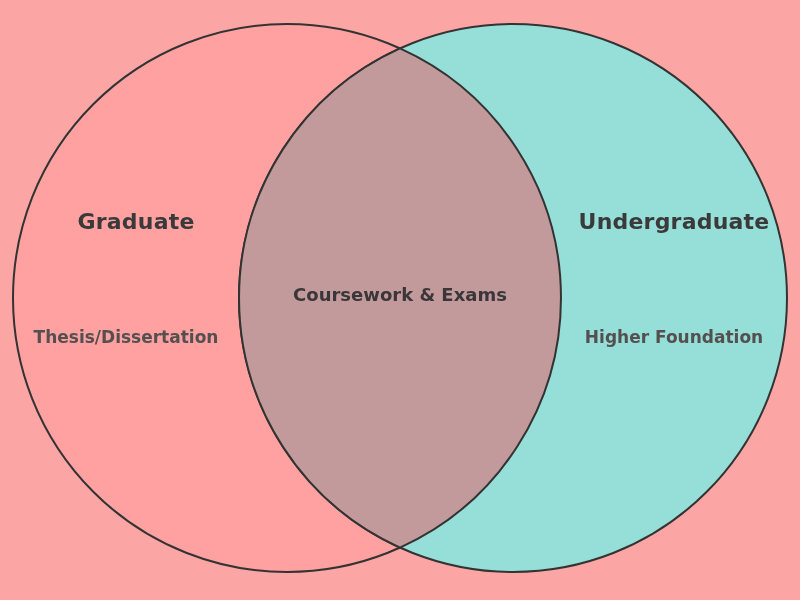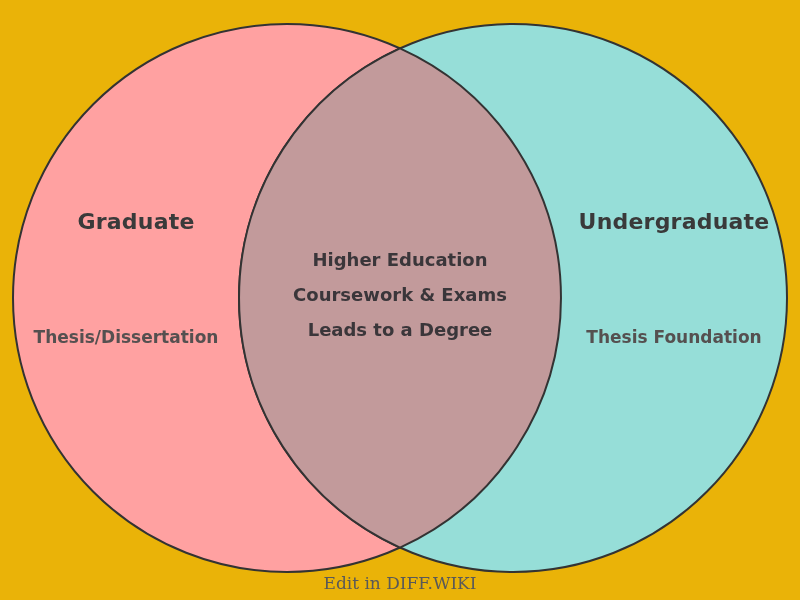--- a/index.html
+++ b/index.html
@@ -4,21 +4,21 @@
 <style>
   html, body {
     margin: 0;
     padding: 0;
     background: #ffffff;
   }
   .stage {
     position: relative;
     width: 800px;
     height: 600px;
-    background: #eab308;
+    background: #fca5a5;
     overflow: hidden;
     font-family: "DejaVu Sans", sans-serif;
   }
   .venn-svg {
     position: absolute;
     left: 0;
     top: 0;
   }
   .venn-outline {
     stroke-width: 2;
@@ -65,24 +65,21 @@
 
   <div class="label set-title" style="left:136px; top:221px;">Graduate</div>
 
   <div class="label set-items" style="left:126px; top:337px;">
     <div>Thesis/Dissertation</div>
   </div>
 
   <div class="label set-title" style="left:674px; top:221px;text-align:center;">Undergraduate</div>
 
   <div class="label set-items" style="left:674px; top:337px;">
-    <div>Thesis Foundation</div>
+    <div>Higher Foundation</div>
   </div>
 
   <div class="label overlap-items" style="left:400px; top:294px;">
-    <div>Higher Education</div>
     <div>Coursework &amp; Exams</div>
-    <div>Leads to a Degree</div>
   </div>
 
-  <div class="label caption" style="left:400px; top:583px;">Edit in DIFF.WIKI</div>
 
 </div>
 
 </body></html>

